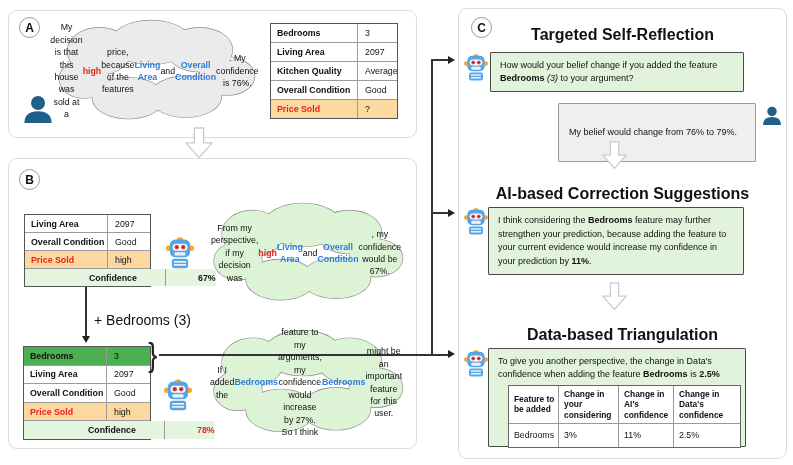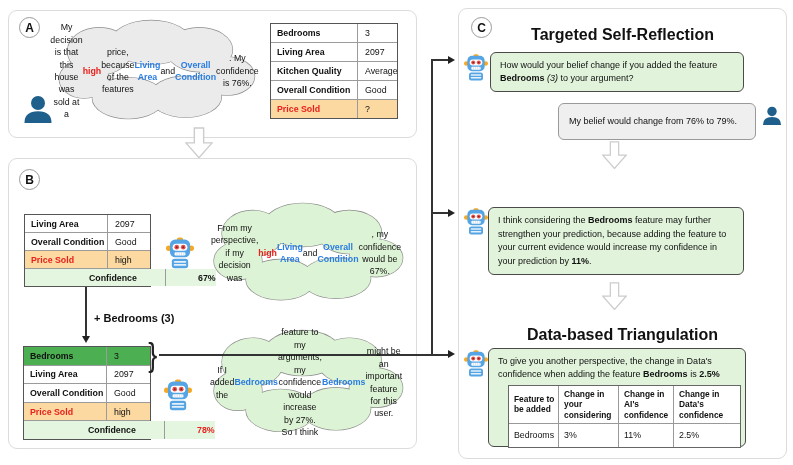--- a/index.html
+++ b/index.html
@@ -30,37 +30,37 @@
   .dlabel{flex:0 0 76px;border-right:1px solid #9b9b9b;padding:0 0 0 6px;font-weight:700;
           display:flex;align-items:center;font-size:8.8px;}
   .dval{flex:1;padding:0 0 0 7px;display:flex;align-items:center;font-size:8.8px;}
   .h18 .drow{height:18px;} .h17 .drow{height:17px;} .h175 .drow{height:17.6px;}
   .row-orange,.row-orange .dlabel,.row-orange .dval{background:#fbd9a1;}
   .row-green,.row-green .dlabel,.row-green .dval{background:#e4f6df;padding-left:32px;}
   .row-gsolid,.row-gsolid .dlabel,.row-gsolid .dval{background:#4cb052;}
   .t-red{color:#e9211c;}
   .v-b{font-weight:700;}
   
-  .msg{position:absolute;border-radius:6px;font-size:9px;line-height:1.42;z-index:2;}
+  .msg{position:absolute;border-radius:1px;font-size:9px;line-height:1.42;z-index:2;}
   .msg-green{background:#e1f3db;border:1.2px solid #4a4a4a;padding:6px 9px;}
-  .msg-gray{background:#efefef;border:1px solid #9a9a9a;padding:5px 10px;display:flex;align-items:center;}
+  .msg-gray{background:#efefef;border:1px solid #9a9a9a;padding:16px 10px;display:flex;align-items:center;}
   
   .icon{position:absolute;z-index:3;}
   .icon svg{display:block;width:100%;height:100%;}
   
   .hline{position:absolute;height:1.6px;background:#333;z-index:1;}
   .vline{position:absolute;width:1.6px;background:#333;z-index:1;}
   .ah-right{position:absolute;width:0;height:0;border-top:4.5px solid transparent;
             border-bottom:4.5px solid transparent;border-left:7px solid #222;z-index:3;}
   .ah-down{position:absolute;width:0;height:0;border-left:4.5px solid transparent;
            border-right:4.5px solid transparent;border-top:7px solid #222;z-index:3;}
   .blockarrow{position:absolute;z-index:5;}
   .brace{position:absolute;font-size:34px;font-weight:400;color:#222;line-height:30px;
          transform:scaleX(.8);z-index:2;}
-  .featlabel{position:absolute;font-weight:700;font-size:11px;z-index:2;}
+  .featlabel{position:absolute;font-weight:400;font-size:14px;z-index:2;}
   
   .ctable{margin:4px 0 16px 10px;width:231px;border:1.2px solid #666;background:#fde047;
           display:grid;grid-template-columns:50px 60px 55px 66px;}
   .cth{font-weight:700;font-size:8.4px;line-height:1.25;padding:3px 3px 3px 5px;border-bottom:1px solid #999;
        border-right:1px solid #999;display:flex;align-items:center;background:#fff;}
   .ctd{font-size:8.8px;padding:5px 3px 5px 5px;border-right:1px solid #999;display:flex;align-items:center;background:#fff;}
   .cth:nth-child(4n),.ctd:nth-child(4n){border-right:none;}
 </style>
 </head>
 <body>
@@ -328,20 +328,21 @@
         <svg viewBox="0 0 32 30">
           <circle cx="16" cy="8.5" r="7.5" fill="#1e5f8c"></circle>
           <path d="M1.5 30 Q1.5 17.5 16 17.5 Q30.5 17.5 30.5 30 Z" fill="#1e5f8c"></path>
         </svg>
       </div>
 
     <div class="blockarrow" style="left:143px;top:132px;width:25px;height:29px;"><svg viewBox="0 0 30 34">
           <path d="M10 1 H20 V17 H29 L15 33 L1 17 H10 Z" fill="#ffffff" stroke="#cccccc" stroke-width="1.5"></path>
         </svg></div>
 
+    <div class="sec-title" style="top:176px;">AI-based Correction Suggestions</div>
     <div class="icon" style="left:5px;top:199px;width:24px;height:27px;">
         <svg viewBox="0 0 36 40">
           <rect x="14" y="0" width="8" height="6" rx="2.5" fill="#f6a822"></rect>
           <circle cx="3.5" cy="14" r="3.5" fill="#f6a822"></circle>
           <circle cx="32.5" cy="14" r="3.5" fill="#f6a822"></circle>
           <rect x="5" y="2.5" width="26" height="23" rx="7" fill="#55a4e4"></rect>
           <rect x="8.5" y="8" width="19" height="9" rx="4.5" fill="#ffffff"></rect>
           <circle cx="13.8" cy="12.5" r="3" fill="#e84f4a"></circle>
           <circle cx="22.2" cy="12.5" r="3" fill="#e84f4a"></circle>
           <circle cx="13.8" cy="12.5" r="1.3" fill="#8e1f1b"></circle>

